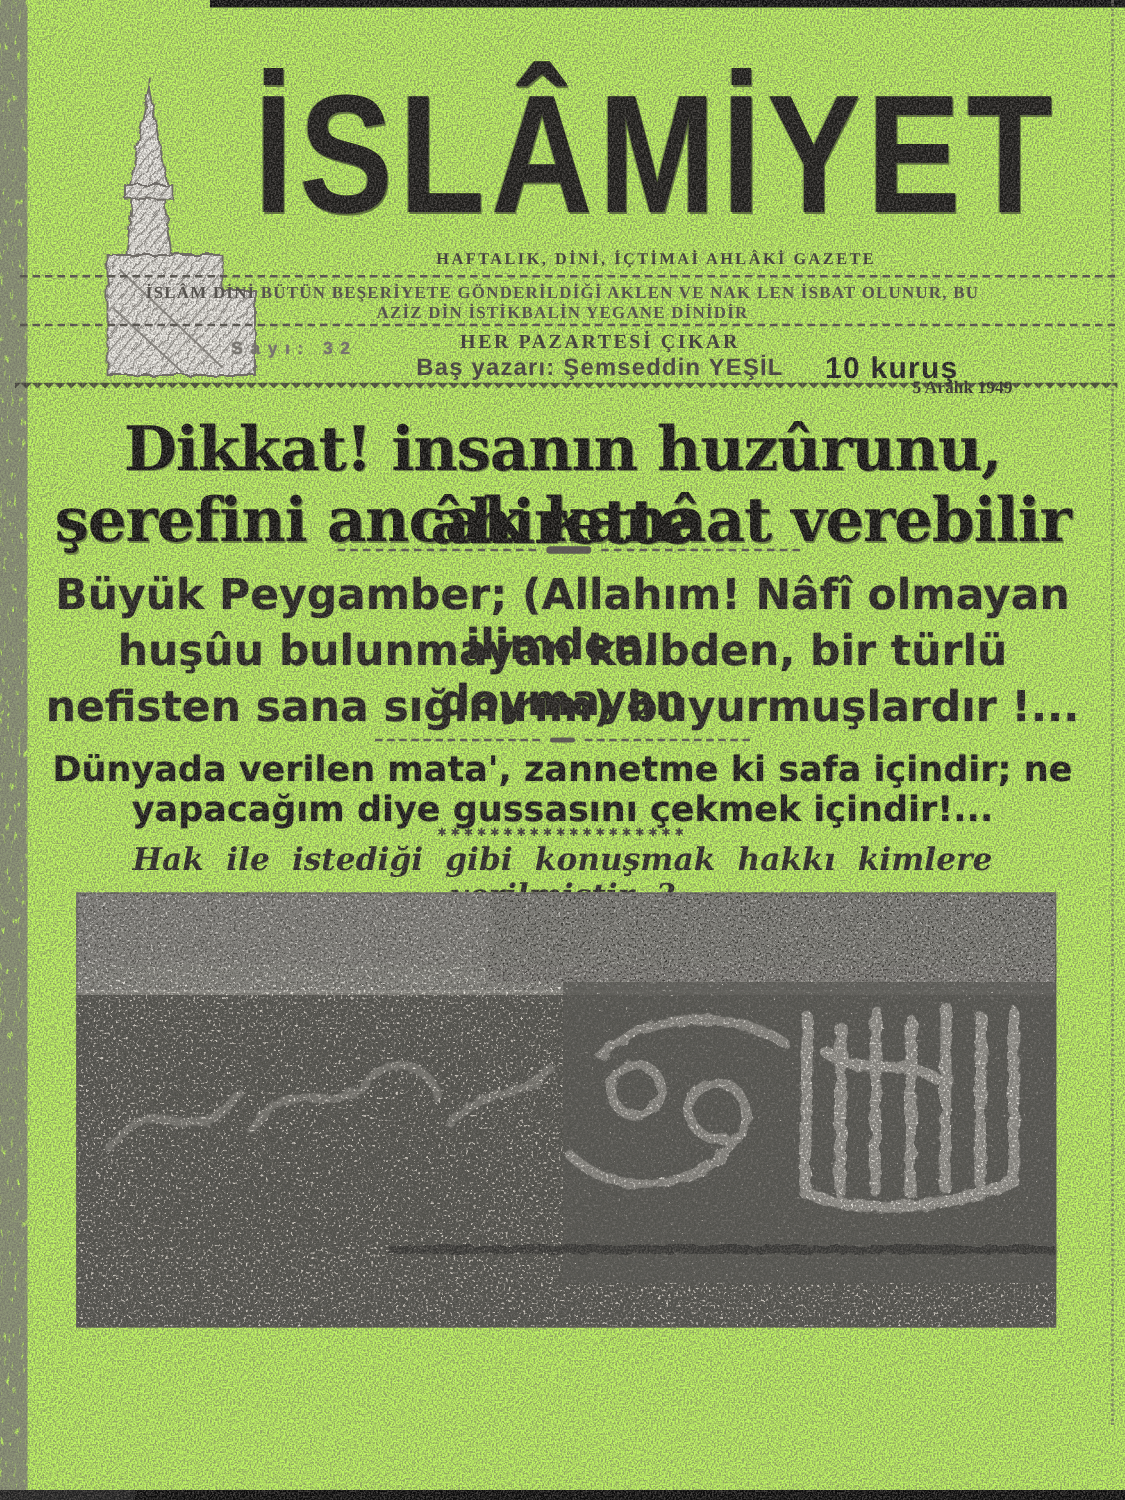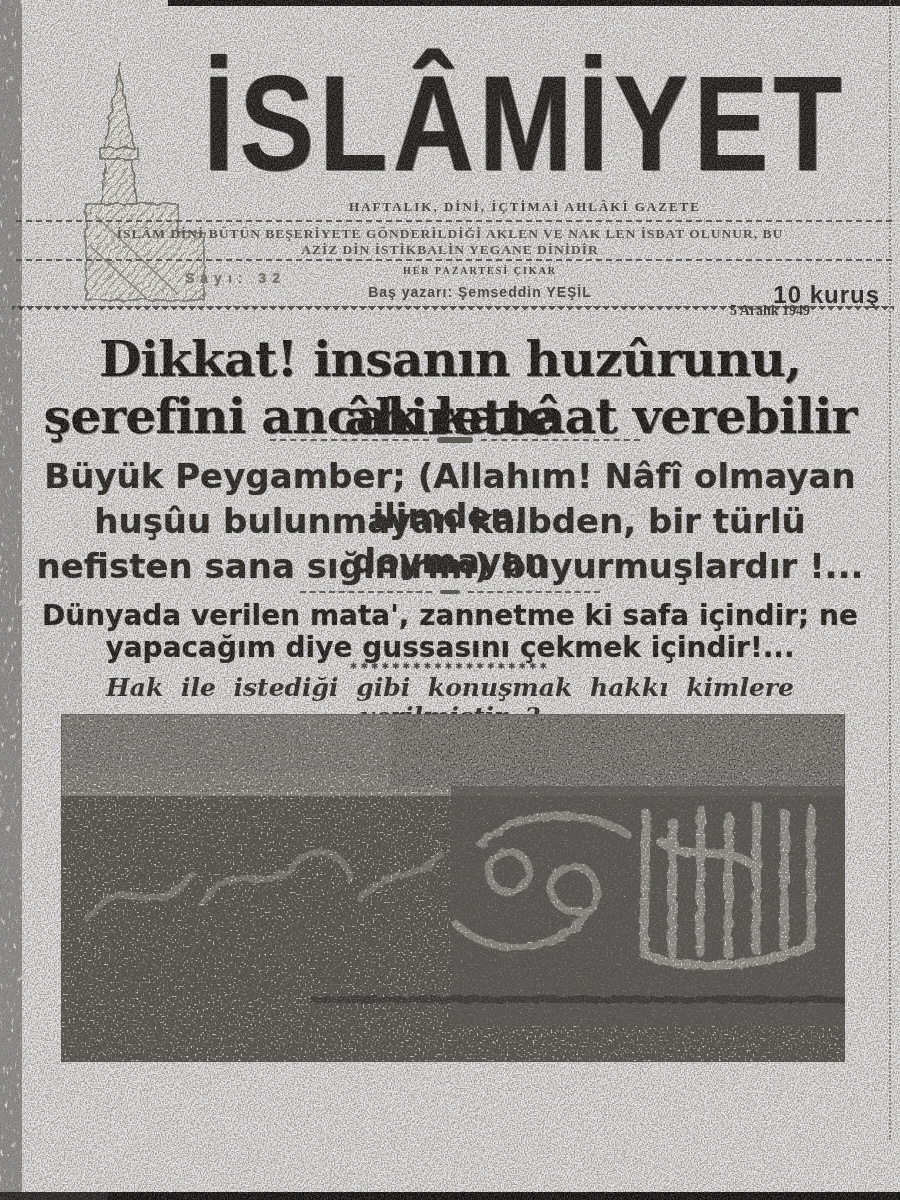--- a/index.html
+++ b/index.html
@@ -1,16 +1,16 @@
 <!DOCTYPE html>
 <html><head>
 <meta charset="utf-8">
 <style>
   html,body{margin:0;padding:0;background:#888;}
-  .page{position:relative;width:900px;height:1200px;margin:0 auto;background:#e5e5e5;
+  .page{position:relative;width:900px;height:1200px;margin:0 auto;background:#bef264;
         overflow:hidden;font-family:"Liberation Serif",serif;color:#1d1c1a;}
   .abs{position:absolute;}
   .ctr{left:25px;right:25px;text-align:center;}
 
   
   .topbar{left:168px;right:0;top:0;height:6px;background:#111;}
   .bottombar{left:0;right:0;bottom:0;height:8px;background:linear-gradient(90deg,#222 0 12%,#0d0d0d 12%);}
   .rightline{top:0;height:1140px;left:889px;width:0;border-left:2px dotted #6f6c66;opacity:.75;}
   .leftedge{left:0;top:0;}
   .specklelayer{left:0;top:0;z-index:40;pointer-events:none;}
@@ -19,26 +19,26 @@
   .mast-title{left:170px;right:20px;top:44px;height:165px;text-align:center;
       font-family:"Liberation Sans",sans-serif;font-weight:900;font-size:116px;line-height:160px;
       letter-spacing:5px;transform:scale(.97,1.16);transform-origin:center;
       text-shadow:1px 1px 0 rgba(20,20,20,.55), -1px 0 0 rgba(20,20,20,.35);}
   .mast-sub{left:170px;right:20px;top:199px;text-align:center;font-size:13px;font-weight:bold;
       letter-spacing:2px;color:#3c3a36;}
   .rule-dash{left:16px;right:8px;border-top:2px dashed #55524c;height:0;}
   .slogan{font-size:13.5px;font-weight:bold;letter-spacing:1px;color:#504d48;}
   .issue{left:185px;top:270px;font-family:"Liberation Sans",sans-serif;font-weight:bold;
       font-size:14px;letter-spacing:6px;color:#7a7771;text-shadow:0 0 1px #7a7771;}
-  .schedule{left:300px;width:360px;top:265px;text-align:center;font-size:10px;font-weight:bold;
+  .schedule{left:300px;width:360px;top:265px;text-align:center;font-size:16px;font-weight:bold;
       letter-spacing:2px;color:#3c3a36;}
   .editor{left:260px;width:440px;top:284px;text-align:center;font-family:"Liberation Sans",sans-serif;
-      font-size:14px;font-weight:bold;letter-spacing:1px;color:#45423e;}
+      font-size:19px;font-weight:bold;letter-spacing:1px;color:#45423e;}
   .date{left:660px;width:220px;top:265px;text-align:center;font-size:14px;font-weight:bold;color:#33312e;margin-top:38px;}
-  .price{left:660px;width:220px;top:281px;text-align:right;font-family:"Liberation Sans",sans-serif;
+  .price{left:660px;width:220px;top:281px;text-align:left;font-family:"Liberation Sans",sans-serif;
       font-size:24px;font-weight:900;letter-spacing:1px;color:#222;}
   .zigzag{left:12px;right:6px;top:306px;height:8px;
       background-image:linear-gradient(135deg,#35332f 25%,transparent 25%),
                        linear-gradient(225deg,#35332f 25%,transparent 25%);
       background-size:9px 9px;opacity:.85;}
 
   
   .headline{font-family:"DejaVu Serif",serif;font-weight:bold;font-size:49px;letter-spacing:-1px;
       color:#151412;text-shadow:1px 1px 0 rgba(25,24,22,.5);}
   .lead{font-family:"DejaVu Sans",sans-serif;font-weight:bold;font-size:34px;color:#24221f;

